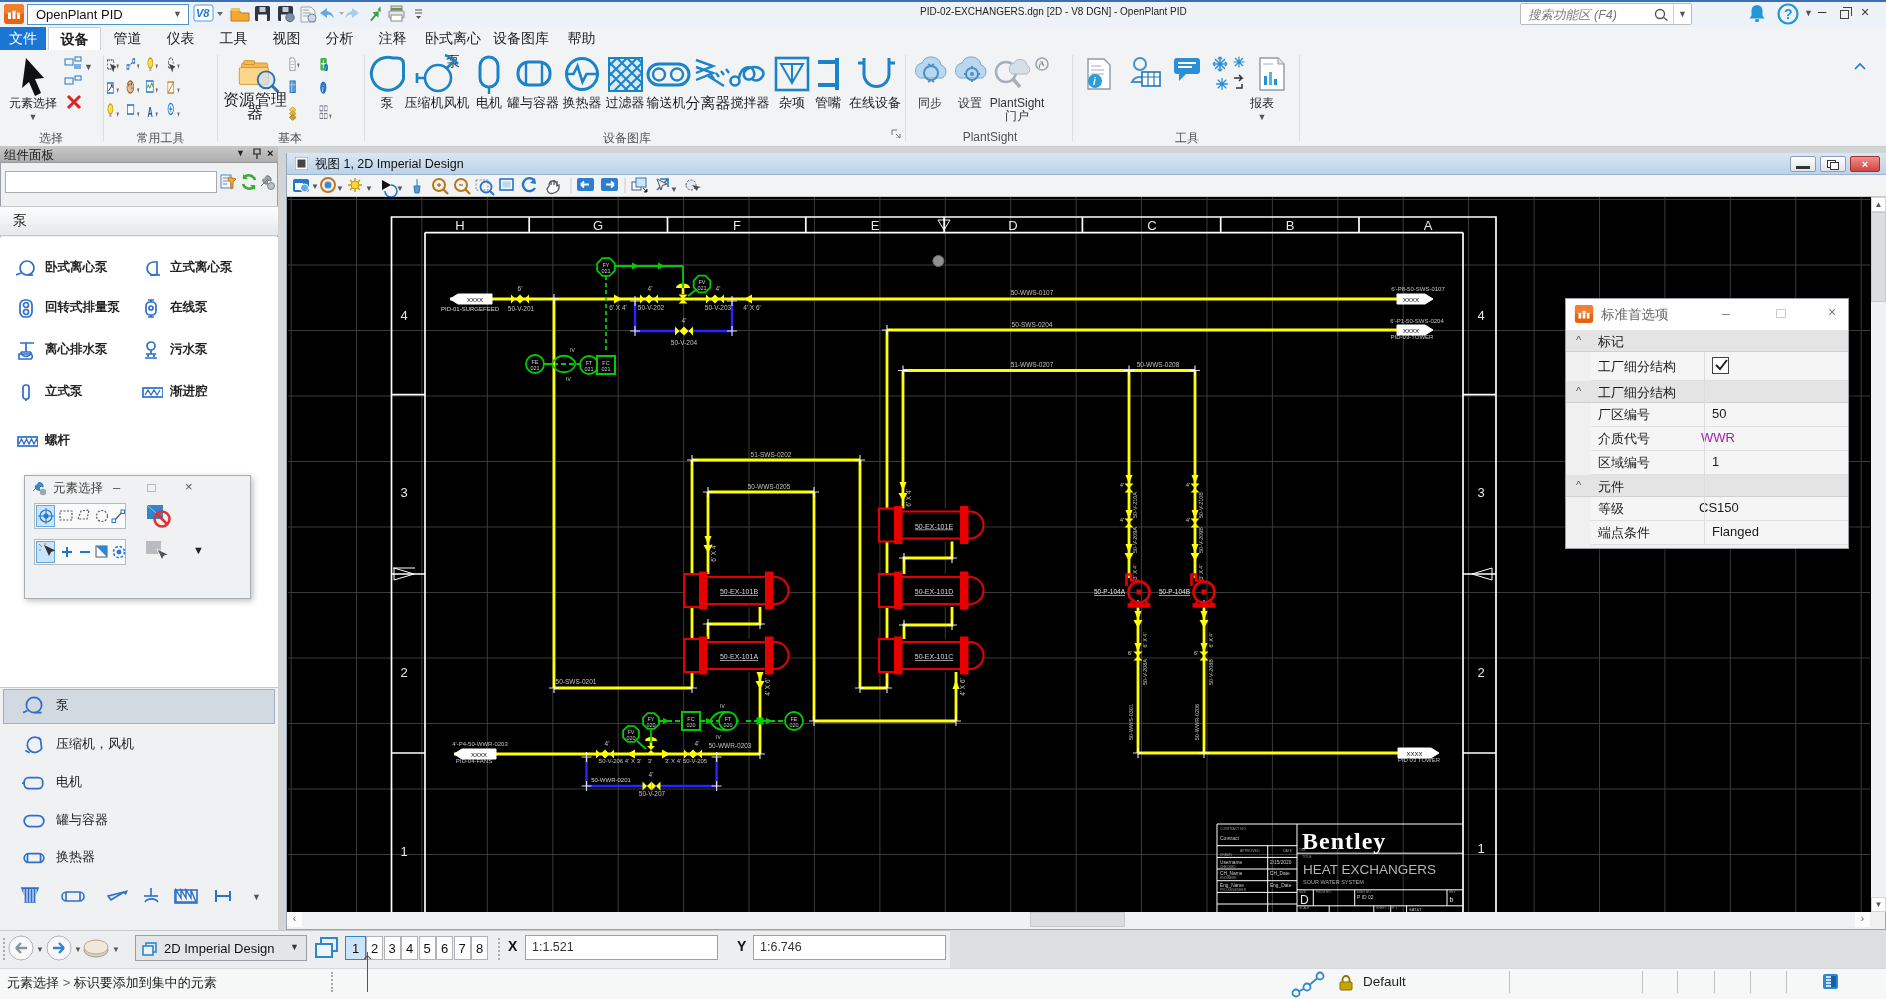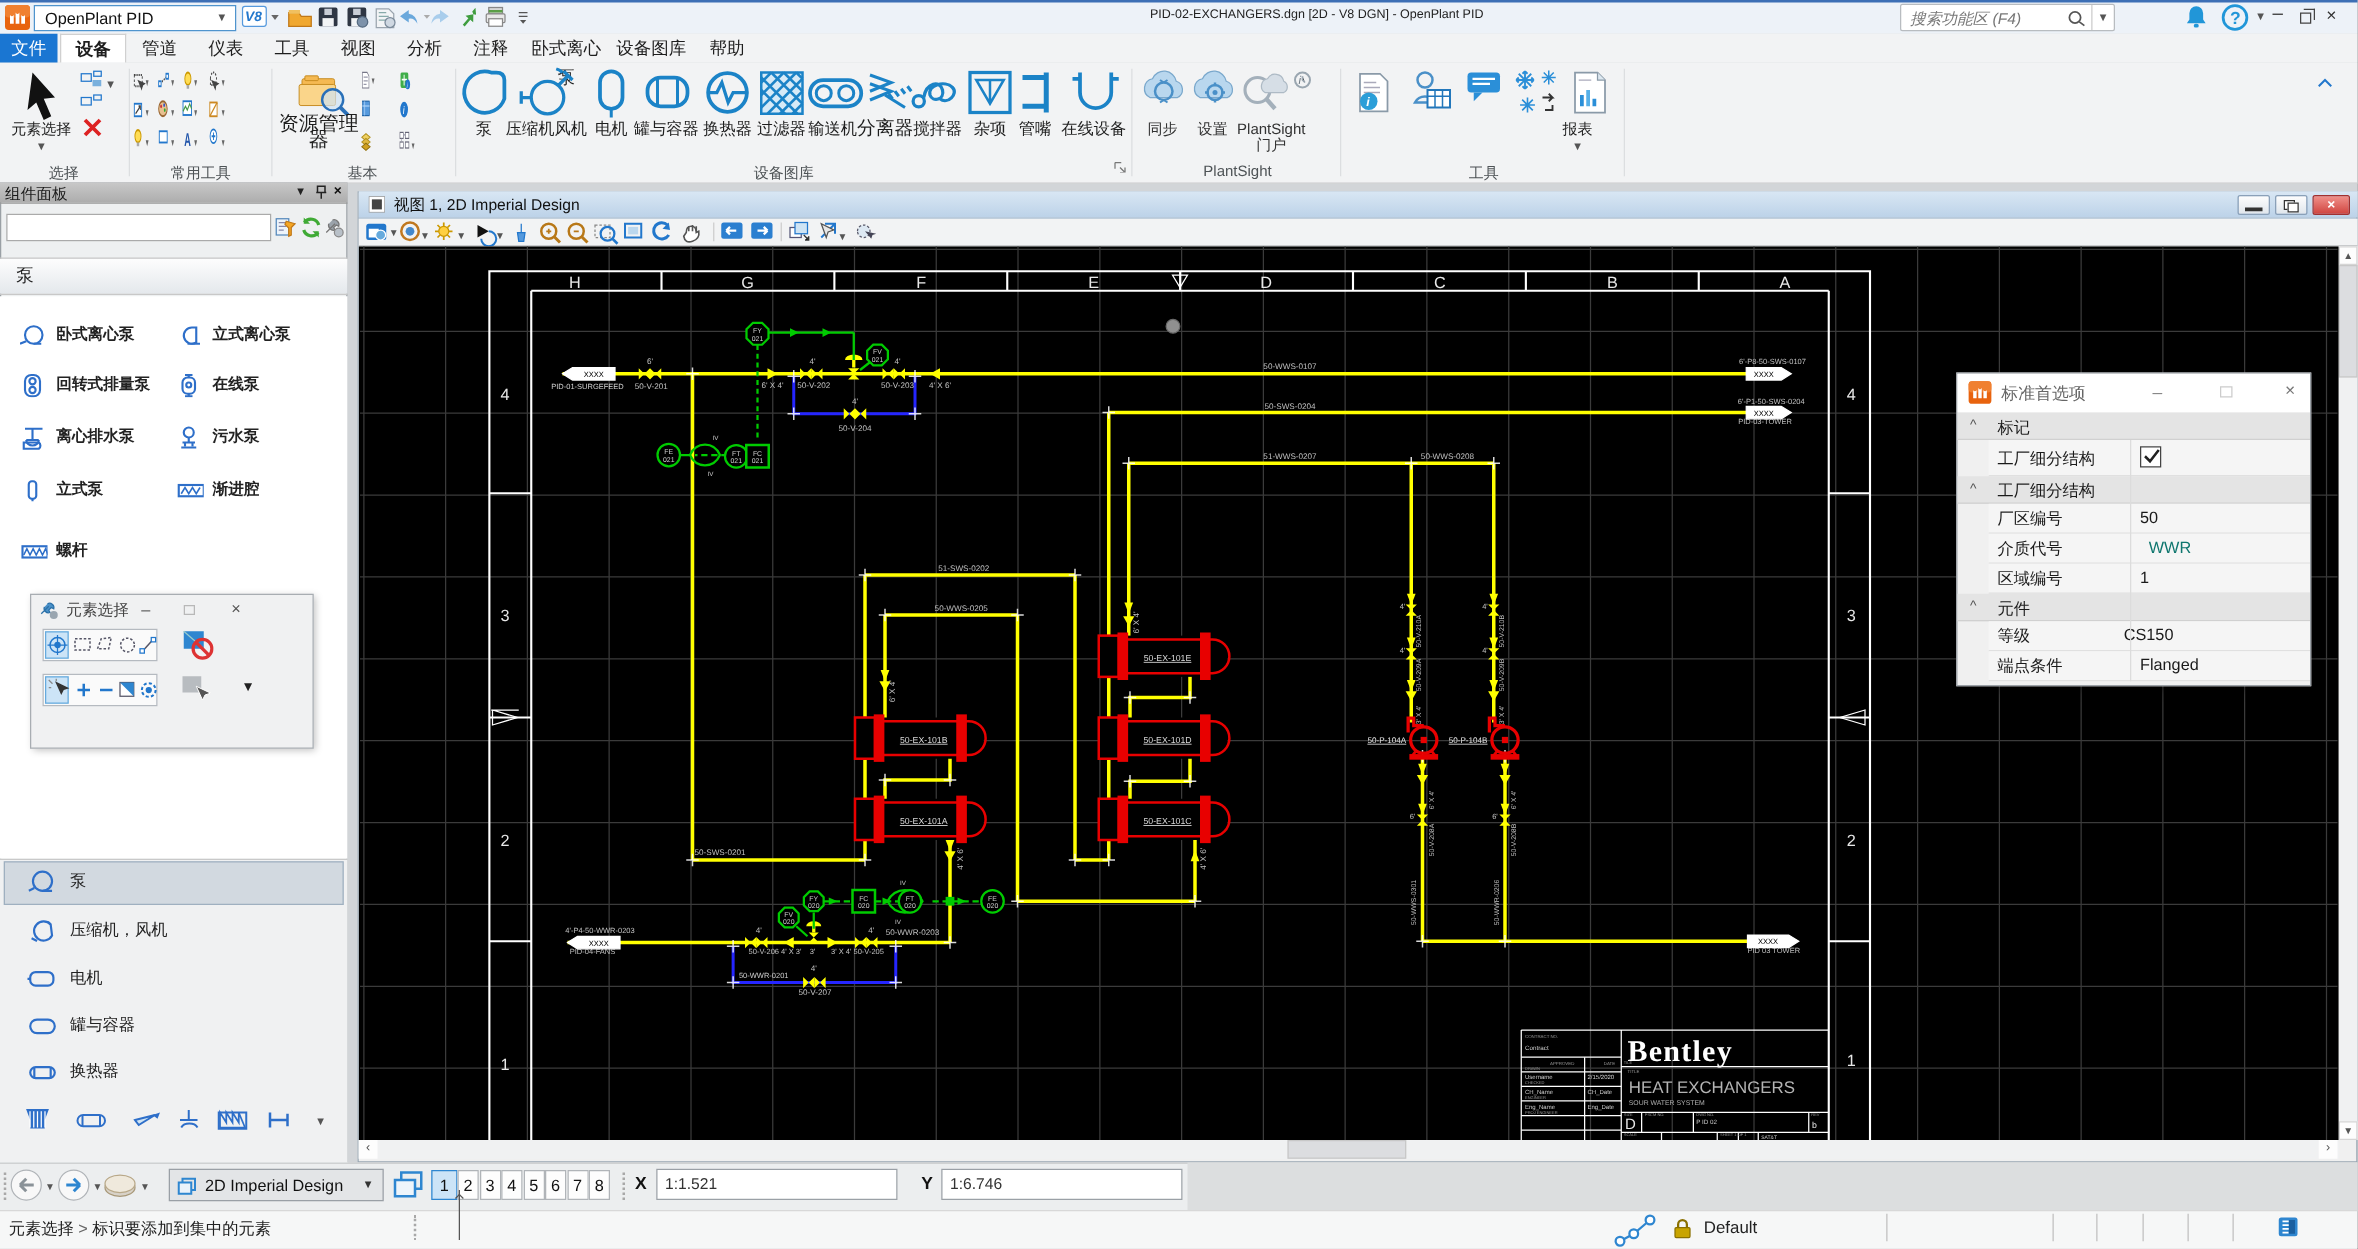--- a/index.html
+++ b/index.html
@@ -1108,21 +1108,21 @@
  <div class="abs" style="left:0;top:82px;width:282px;height:22px;background:#e4e4e4;border-bottom:1px solid #d0d0d0">
   <div class="t" style="left:10px;top:4px;color:#555;font-size:11px">^</div>
       <div class="t" style="left:32px;top:3px;color:#1a1a1a">工厂细分结构</div>
     </div>
  <div class="abs" style="left:25px;top:104px;width:257px;height:24px;background:#f5f5f5;border-bottom:1px solid #e0e0e0">
   <div class="t" style="left:7px;top:3px;color:#1a1a1a">厂区编号</div>
       <div class="t" style="left:121px;top:3px;color:#1a1a1a">50</div>
     </div>
  <div class="abs" style="left:25px;top:128px;width:257px;height:24px;background:#f5f5f5;border-bottom:1px solid #e0e0e0">
   <div class="t" style="left:7px;top:3px;color:#1a1a1a">介质代号</div>
-      <div class="t" style="left:128px;top:3px;color:#0f766e">WWR</div>
+      <div class="t" style="left:110px;top:3px;color:#a21caf">WWR</div>
     </div>
  <div class="abs" style="left:25px;top:152px;width:257px;height:24px;background:#f5f5f5;border-bottom:1px solid #e0e0e0">
   <div class="t" style="left:7px;top:3px;color:#1a1a1a">区域编号</div>
       <div class="t" style="left:121px;top:3px;color:#1a1a1a">1</div>
     </div>
  <div class="abs" style="left:0;top:176px;width:282px;height:22px;background:#e4e4e4;border-bottom:1px solid #d0d0d0">
   <div class="t" style="left:10px;top:4px;color:#555;font-size:11px">^</div>
       <div class="t" style="left:32px;top:3px;color:#1a1a1a">元件</div>
     </div>
  <div class="abs" style="left:25px;top:198px;width:257px;height:24px;background:#f5f5f5;border-bottom:1px solid #e0e0e0">

